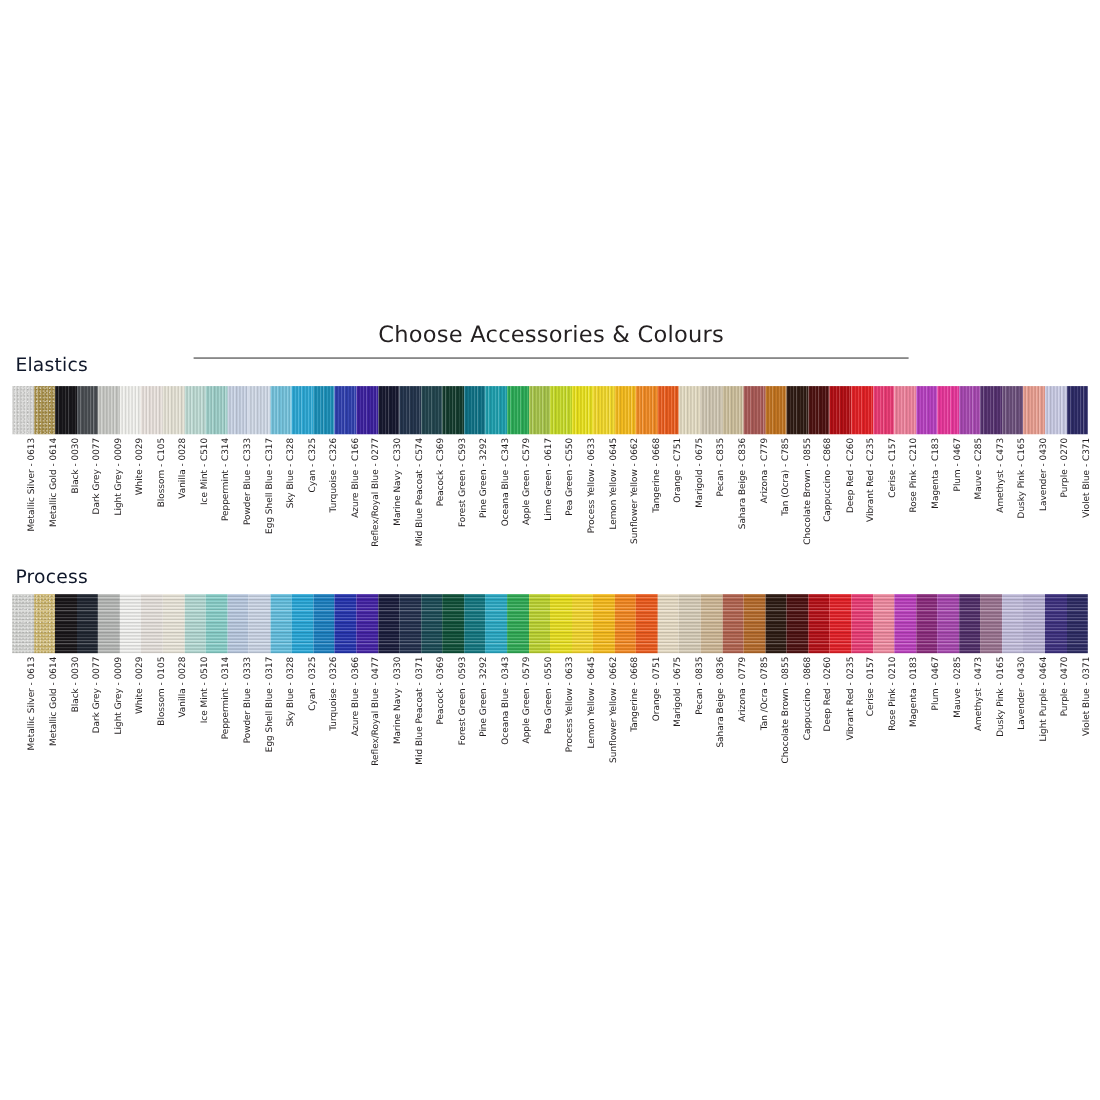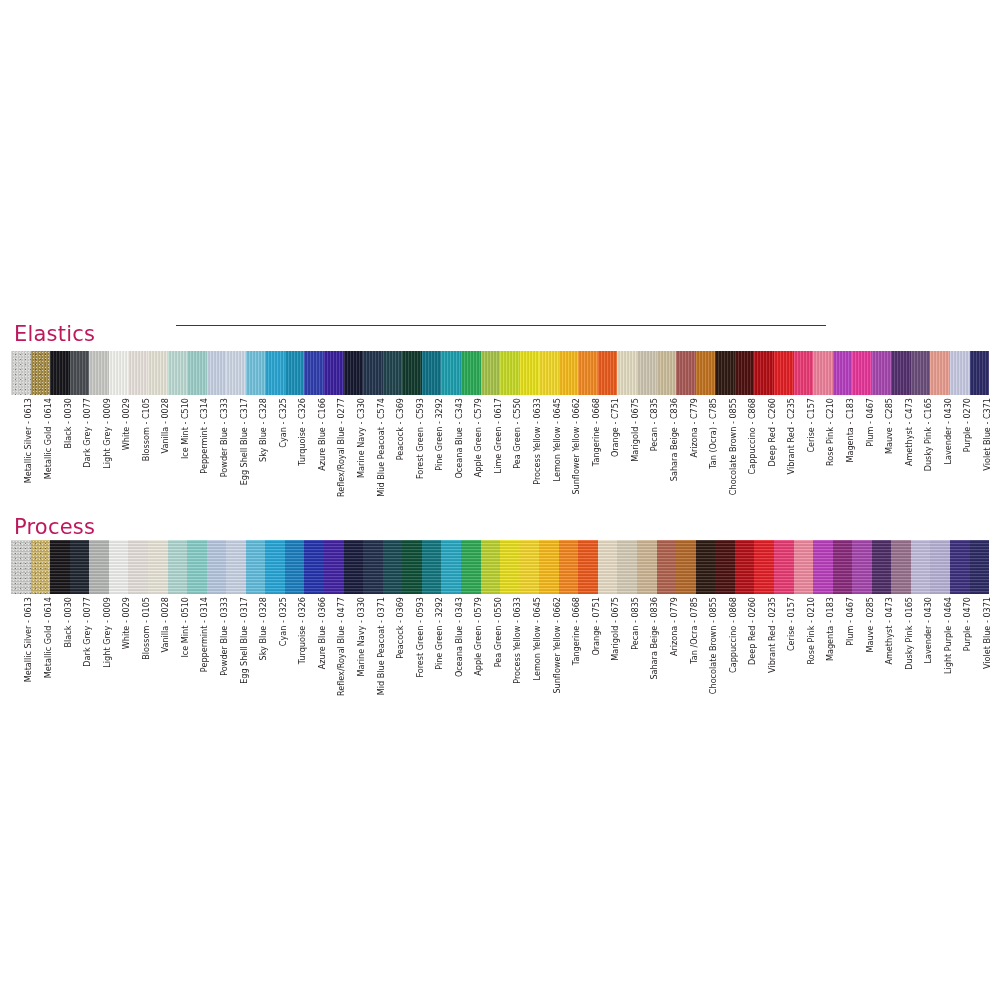--- a/index.html
+++ b/index.html
@@ -27,22 +27,22 @@
     font-family:"DejaVu Sans", sans-serif;
   }
   .title-rule{
     position:absolute;left:176px;top:325px;width:650px;height:1px;
     background:#3a3a3a;
   }
 
   
   .section-heading{
     position:absolute;
-    font-size:21px;
-    color:#be185d;
+    font-size:17px;
+    color:#0f172a;
     font-family:"DejaVu Sans", sans-serif;
     letter-spacing:.2px;
     white-space:nowrap;
   }
   #elastics-heading{left:14px;top:322px;}
   #ribbons-heading{left:14px;top:515px;}
 
   
   .band{
     position:absolute;
@@ -120,20 +120,23 @@
     letter-spacing:0px;
     margin-left:3.6px;
   }
   #ribbons-labels .label-text{font-size:8.1px;}
 </style>
 </head>
 <body>
 
 <div id="sheet">
 
+  <div class="title-wrap">
+    <div class="title">Choose Accessories &amp; Colours</div>
+  </div>
   <div class="title-rule"></div>
 
   <div class="section-heading" id="elastics-heading">Elastics</div>
   <div class="band band-elastics" id="elastics-band">
       <div class="swatch glitter" title="Metallic Silver - 0613" style="background: rgb(210, 210, 208);"></div>
       <div class="swatch glitter" title="Metallic Gold - 0614" style="background: rgb(164, 139, 67);"></div>
       <div class="swatch" title="Black - 0030" style="background: rgb(23, 22, 26);"></div>
       <div class="swatch" title="Dark Grey - 0077" style="background: rgb(74, 78, 83);"></div>
       <div class="swatch" title="Light Grey - 0009" style="background: rgb(201, 202, 198);"></div>
       <div class="swatch" title="White - 0029" style="background: rgb(242, 242, 238);"></div>

